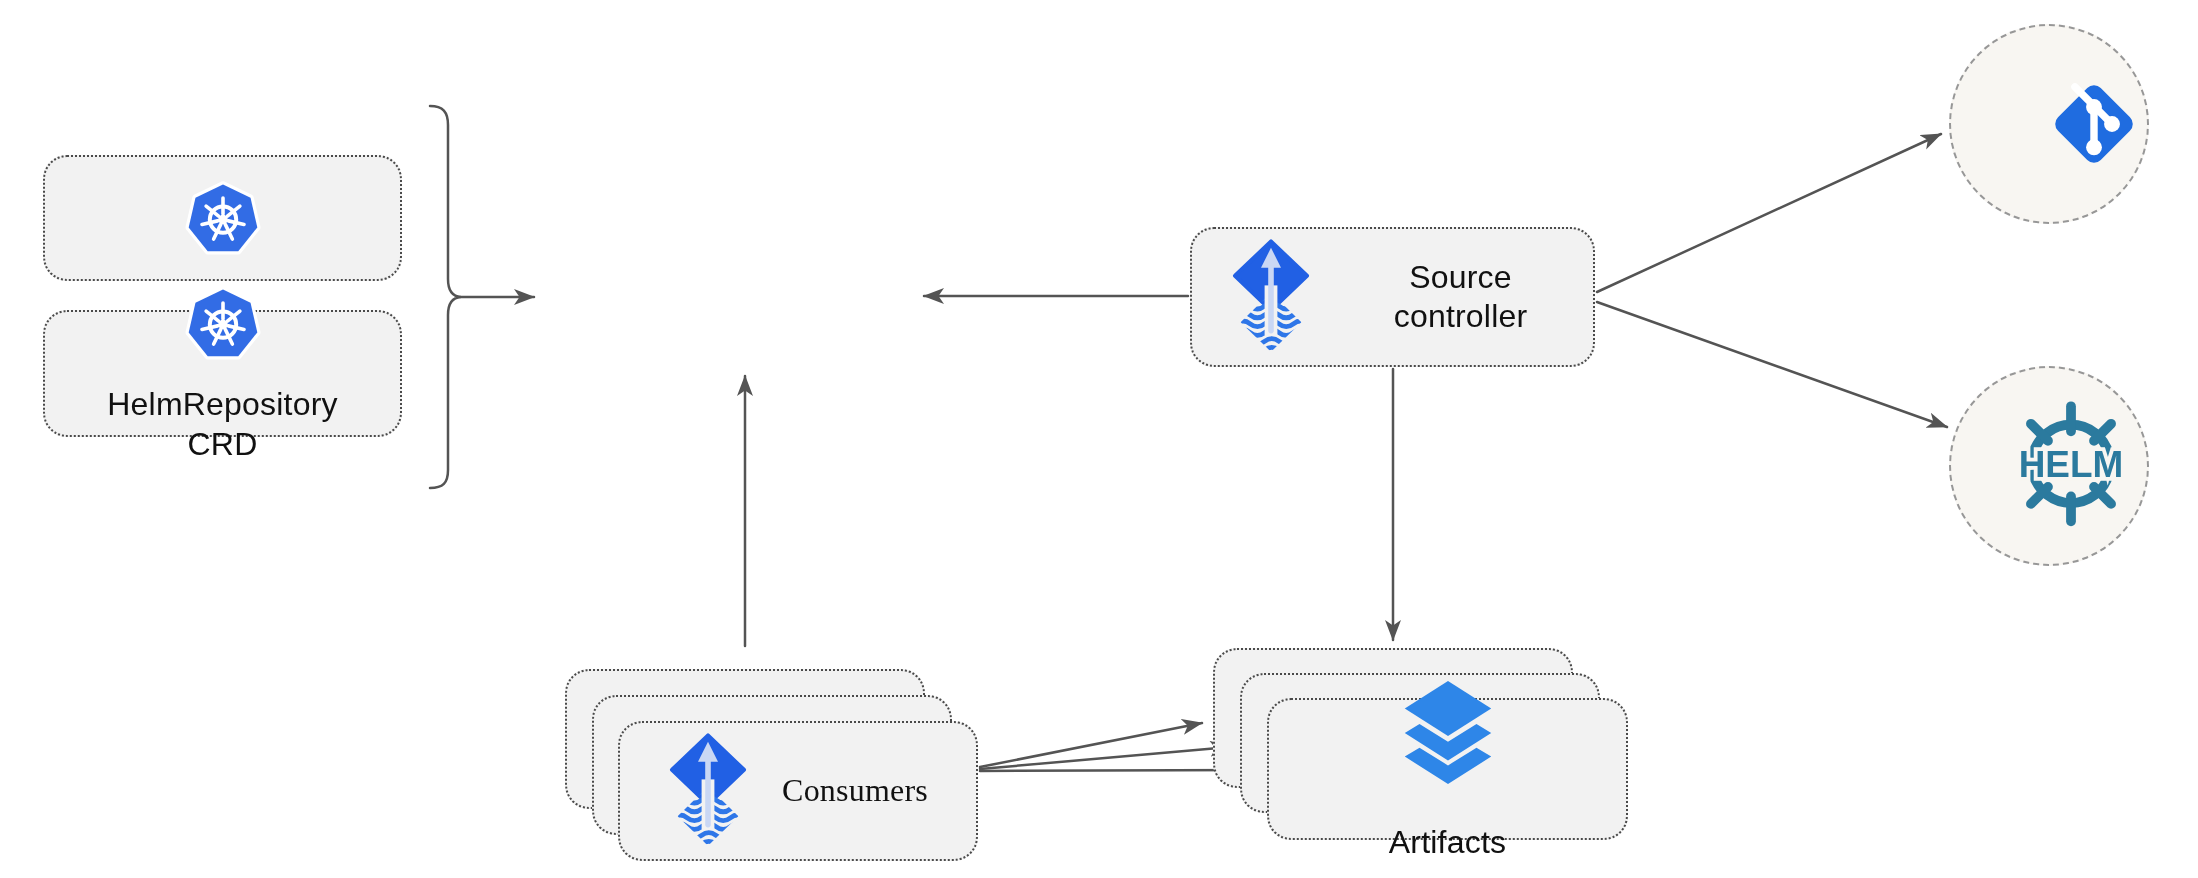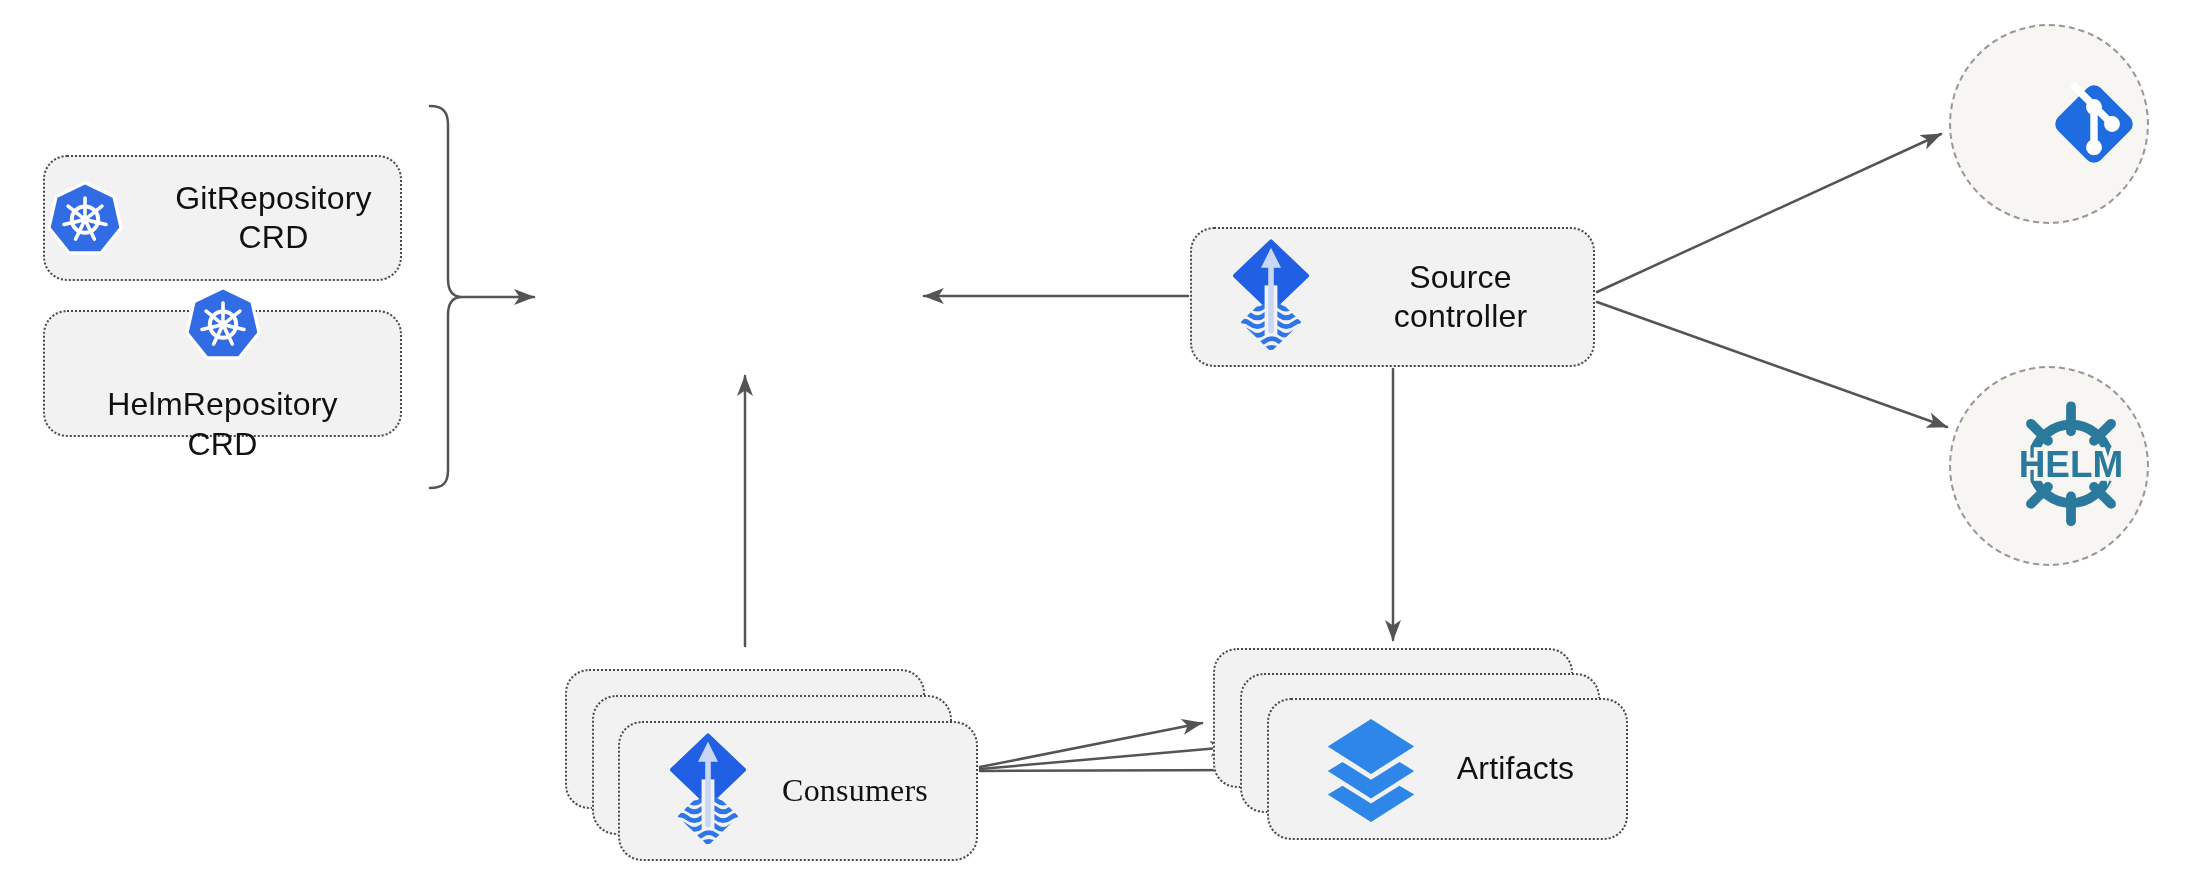--- a/index.html
+++ b/index.html
@@ -35,21 +35,21 @@
   #source-controller .label{max-width:188px;}
   
   .stack{position:absolute;}
   #consumers-stack{left:565px;top:669px;width:415px;height:196px;font-family:Liberation Serif, serif;}
   #consumers-stack .g1{left:0;top:0;width:360px;height:140px;}
   #consumers-stack .g2{left:27px;top:26px;width:360px;height:140px;}
   #consumers-stack .front{left:53px;top:52px;width:360px;height:140px;gap:34px;}
   #artifacts-stack{left:1213px;top:648px;width:416px;height:196px;}
   #artifacts-stack .g1{left:0;top:0;width:360px;height:140px;}
   #artifacts-stack .g2{left:27px;top:25px;width:360px;height:140px;}
-  #artifacts-stack .front{left:54px;top:50px;width:361px;height:142px;gap:36px;}
+  #artifacts-stack .front{left:54px;top:50px;width:361px;height:142px;gap:36px;flex-direction:column;}
   
   .circle{
     position:absolute;width:200px;height:200px;border-radius:50%;
     box-sizing:border-box;
     background:var(--circle-fill,#f8f6f2);
     border:2.5px dashed var(--circle-border,#979797);
     display:flex;align-items:center;justify-content:flex-end;
   }
   #git-circle{left:1949px;top:24px;}
   #helm-circle{left:1949px;top:366px;}
@@ -122,21 +122,20 @@
     <path class="edge" d="M745,646 L745,376" marker-end="url(#ah)"></path>
     <path class="edge" d="M980,767 L1202,723" marker-end="url(#ah)"></path>
     <path class="edge" d="M980,769 L1230,747" marker-end="url(#ah)"></path>
     <path class="edge" d="M980,771 L1256,770" marker-end="url(#ah)"></path>
   </svg>
 
   <div class="node" id="git-crd">
     <svg class="ic-k8s-sm" viewBox="0 0 100 100">
         <use href="#sym-k8s"></use>
       </svg>
-    <div class="label">GitRepository CRD</div>
   </div>
 
   <div class="node" id="helm-crd">
     <svg class="ic-k8s-sm" viewBox="0 0 100 100">
         <use href="#sym-k8s"></use>
       </svg>
     <div class="label">HelmRepository CRD</div>
   </div>
 
 

